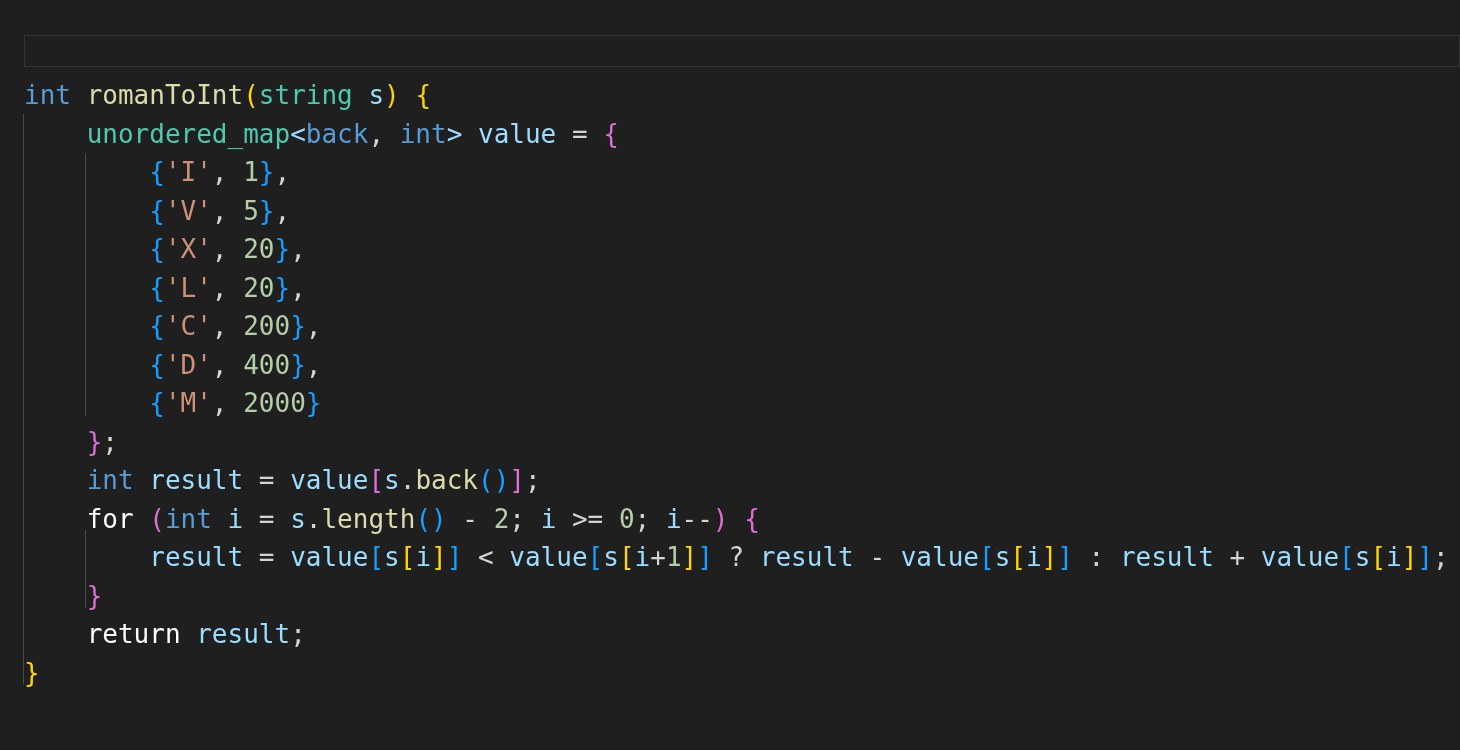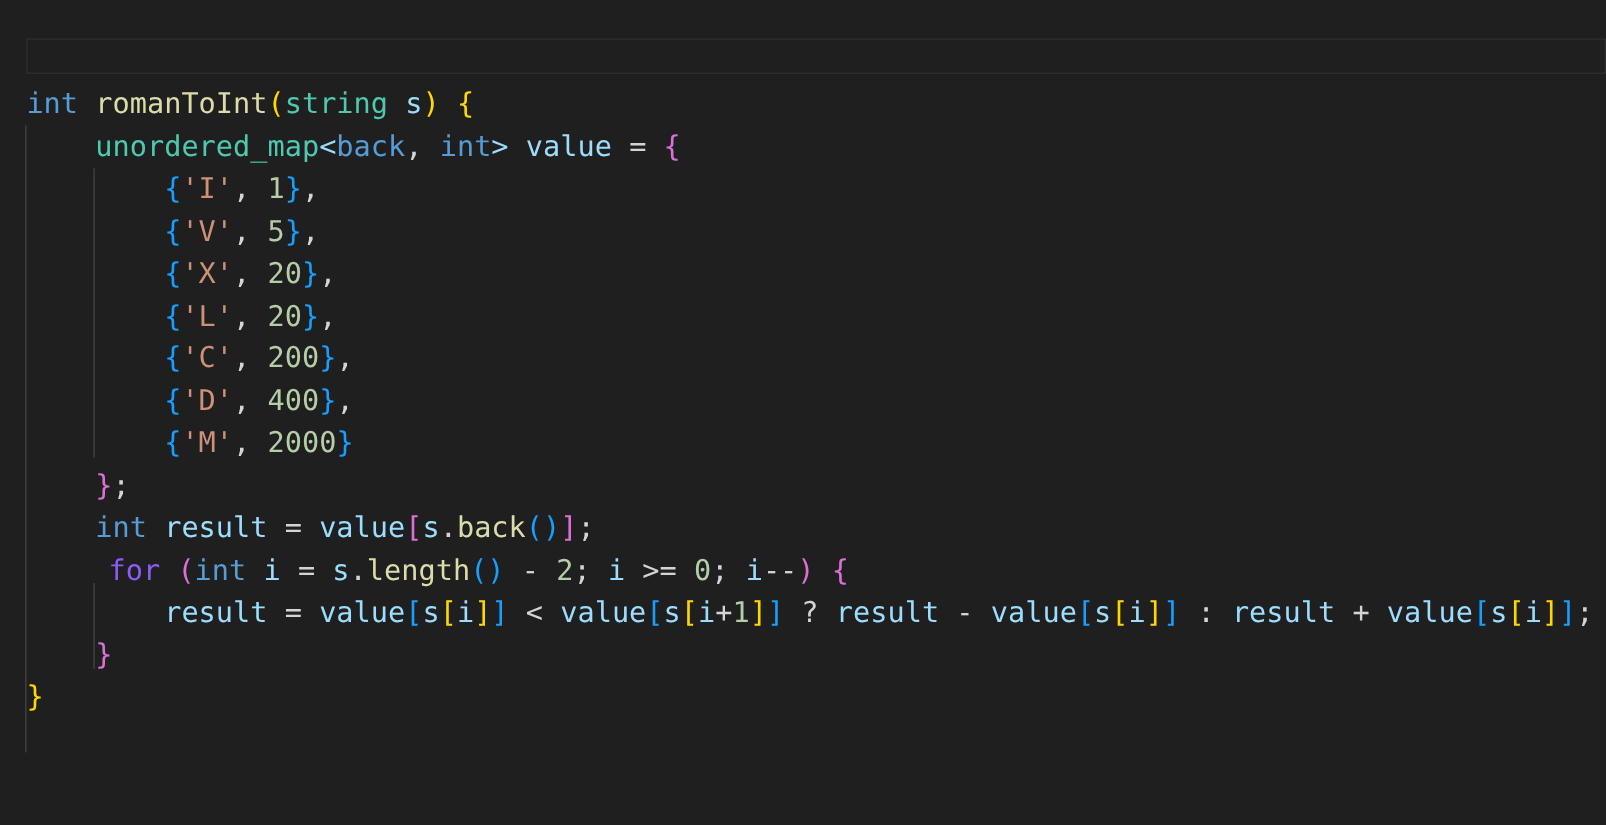--- a/index.html
+++ b/index.html
@@ -62,21 +62,21 @@
     width: 1px;
     background: #4b4b4b;
     pointer-events: none;
   }
   #guide-1 { left: 23px;  top: 114px; height: 570px; }
   #guide-2 { left: 85px;  top: 153px; height: 263px; }
   #guide-3 { left: 85px;  top: 530px; height: 78px;  }
 
   
   .t-kw       { color: #569cd6; }  
-  .t-ctrl     { color: #8b5cf6; margin-left: 12px; }  
+  .t-ctrl     { color: #ffffff; }  
   .t-type     { color: #4ec9b0; }  
   .t-fn       { color: #dcdcaa; }  
   .t-var      { color: #9cdcfe; }  
   .t-num      { color: #b5cea8; }  
   .t-str      { color: #ce9178; }  
   .t-op       { color: #d4d4d4; }  
   .t-plain    { color: #cccccc; }
   .b-yellow   { color: #ffd700; }  
   .b-pink     { color: #da70d6; }  
   .b-blue     { color: #179fff; }  
@@ -115,17 +115,18 @@
     <div class="code-line"><span class="t-plain">    </span><span class="b-pink">}</span><span class="t-op">;</span></div>
 
     <div class="code-line"><span class="t-plain">    </span><span class="t-kw">int</span><span class="t-plain"> </span><span class="t-var">result</span><span class="t-op"> = </span><span class="t-var">value</span><span class="b-pink">[</span><span class="t-var">s</span><span class="t-op">.</span><span class="t-fn">back</span><span class="b-blue">(</span><span class="b-blue">)</span><span class="b-pink">]</span><span class="t-op">;</span></div>
 
     <div class="code-line"><span class="t-plain">    </span><span class="t-ctrl">for</span><span class="t-plain"> </span><span class="b-pink">(</span><span class="t-kw">int</span><span class="t-plain"> </span><span class="t-var">i</span><span class="t-op"> = </span><span class="t-var">s</span><span class="t-op">.</span><span class="t-fn">length</span><span class="b-blue">(</span><span class="b-blue">)</span><span class="t-op"> - </span><span class="t-num">2</span><span class="t-op">; </span><span class="t-var">i</span><span class="t-op"> &gt;= </span><span class="t-num">0</span><span class="t-op">; </span><span class="t-var">i</span><span class="t-op">--</span><span class="b-pink">)</span><span class="t-plain"> </span><span class="b-pink">{</span></div>
 
     <div class="code-line"><span class="t-plain">        </span><span class="t-var">result</span><span class="t-op"> = </span><span class="t-var">value</span><span class="b-blue">[</span><span class="t-var">s</span><span class="b-yellow">[</span><span class="t-var">i</span><span class="b-yellow">]</span><span class="b-blue">]</span><span class="t-op"> &lt; </span><span class="t-var">value</span><span class="b-blue">[</span><span class="t-var">s</span><span class="b-yellow">[</span><span class="t-var">i</span><span class="t-op">+</span><span class="t-num">1</span><span class="b-yellow">]</span><span class="b-blue">]</span><span class="t-op"> ? </span><span class="t-var">result</span><span class="t-op"> - </span><span class="t-var">value</span><span class="b-blue">[</span><span class="t-var">s</span><span class="b-yellow">[</span><span class="t-var">i</span><span class="b-yellow">]</span><span class="b-blue">]</span><span class="t-op"> : </span><span class="t-var">result</span><span class="t-op"> + </span><span class="t-var">value</span><span class="b-blue">[</span><span class="t-var">s</span><span class="b-yellow">[</span><span class="t-var">i</span><span class="b-yellow">]</span><span class="b-blue">]</span><span class="t-op">;</span></div>
 
     <div class="code-line"><span class="t-plain">    </span><span class="b-pink">}</span></div>
 
+    <div class="code-line"><span class="t-plain">    </span><span class="t-ctrl">return</span><span class="t-plain"> </span><span class="t-var">result</span><span class="t-op">;</span></div>
 
     <div class="code-line"><span class="b-yellow">}</span></div>
 
   </div>
 </div>
 
 </body></html>

